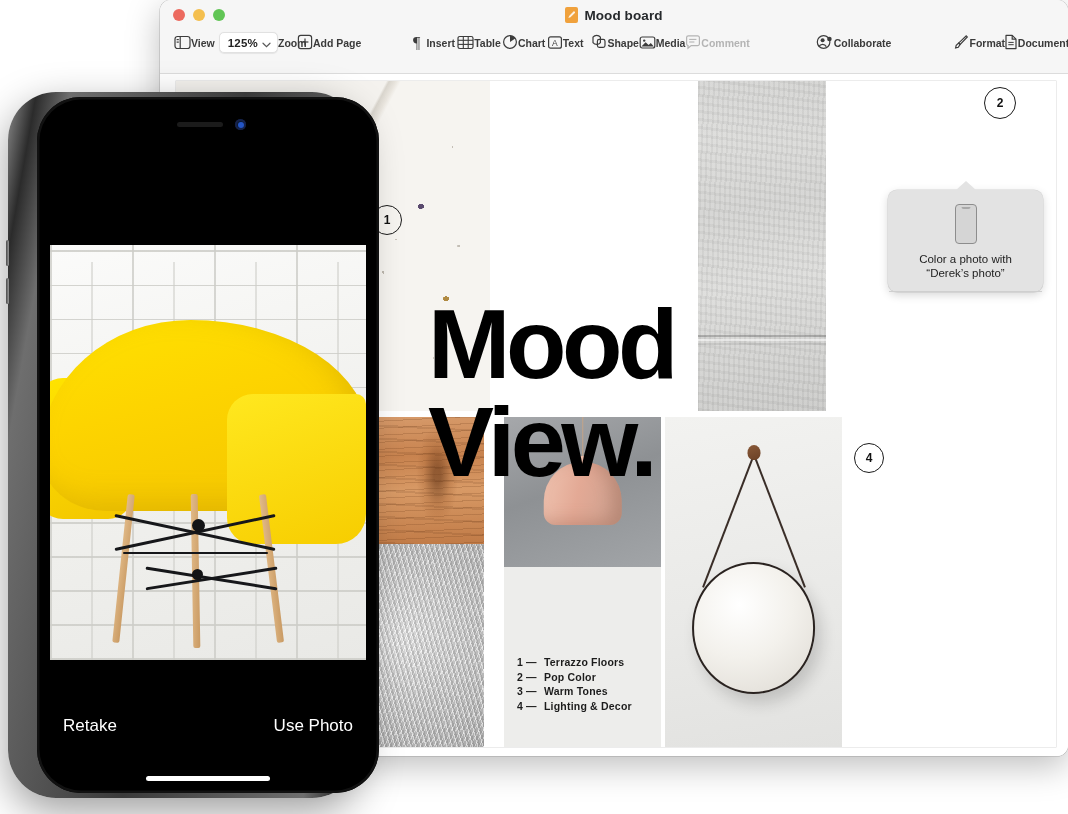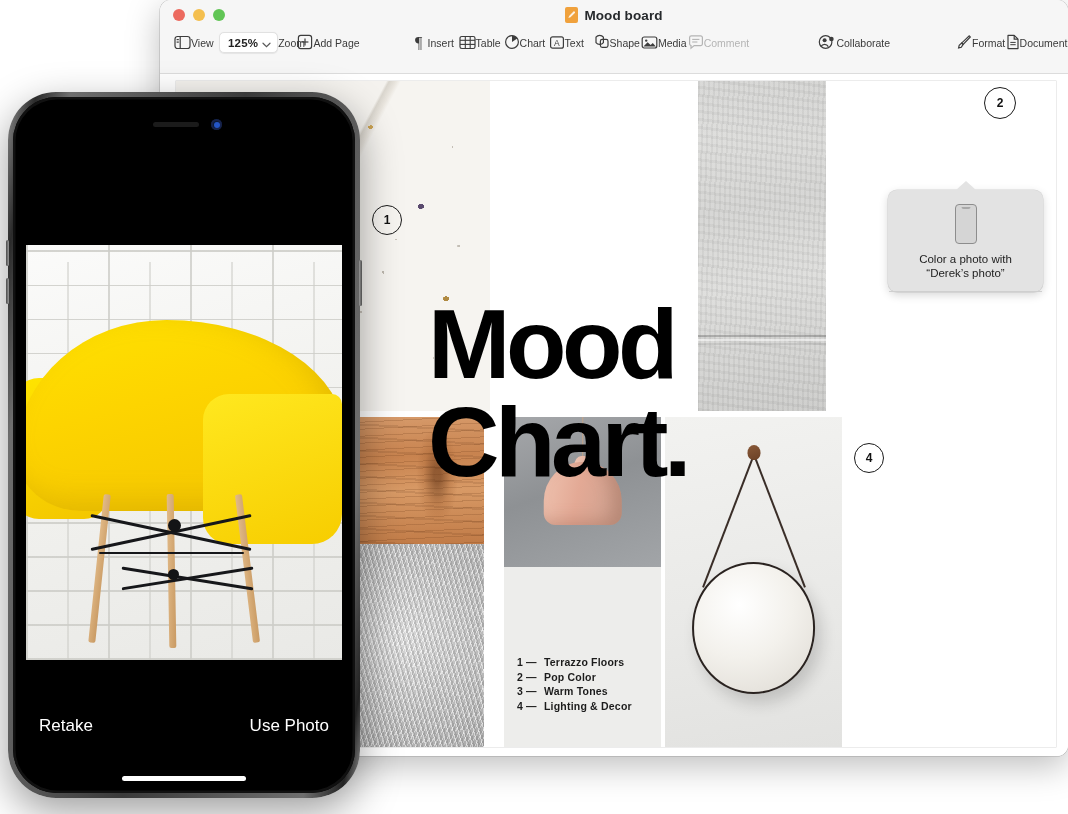--- a/index.html
+++ b/index.html
@@ -56,21 +56,21 @@
   }
   .tb-item {
     display: flex; flex-direction: row; align-items: center;
     justify-content: flex-start; min-width: 34px;
     padding-top: 1px; cursor: default;
   }
   .tb-ico {
     height: 22px; display: flex; align-items: center; justify-content: center;
     color: #3c3c3c;
   }
-  .tb-lbl { font-size: 10.5px; color: #3a3a3a; margin-top: 1px; white-space: nowrap; }
+  .tb-lbl { font-size: 10.5px; color: #3a3a3a; margin-top: 1px; white-space: nowrap; font-weight: bold; }
   .tb-item.dim .tb-ico, .tb-item.dim .tb-lbl { color: #b4b4b4; }
   .zoom-pill {
     display: flex; align-items: center; gap: 4px;
     background: #ffffff; border: 1px solid #e1e1e1;
     border-radius: 5px; padding: 2px 6px 2px 8px; height: 21px;
     box-shadow: 0 0.5px 1px rgba(0,0,0,.07);
     margin-top: 1px;
   }
   .zoom-val { font-size: 11.5px; color: #232323; font-weight: 600; letter-spacing: .2px; }
   .sp-xs { width: 14px; }
@@ -262,20 +262,21 @@
     width: 352px; height: 706px;
     border-radius: 48px;
     background: linear-gradient(100deg,#8e8e8e 0%,#2b2b2b 6%,#6e6e6e 13%,#3a3a3a 50%,#6f6f6f 88%,#232323 96%,#9a9a9a 100%);
     box-shadow: 0 14px 40px rgba(0,0,0,.38);
     padding: 5px;
   }
   .phone-inner {
     position: relative; width: 100%; height: 100%;
     border-radius: 44px; background: #000000; overflow: hidden;
     box-shadow: inset 0 0 0 2.5px #111;
+    margin-left: 24px;
   }
   .speaker {
     position: absolute; left: 140px; top: 25px;
     width: 46px; height: 5px; border-radius: 3px; background: #1b1b1b;
   }
   .frontcam {
     position: absolute; left: 198px; top: 22px;
     width: 11px; height: 11px; border-radius: 50%;
     background: #0b1a36; box-shadow: inset 0 0 0 2px #16224a;
   }
@@ -582,21 +583,21 @@
           <div class="cell mirror-cell" style="left:489px; top:336px; width:177px; height:330px;">
             <div class="mirror-strap-l"></div>
             <div class="mirror-strap-r"></div>
             <div class="mirror-hook"></div>
             <div class="mirror-ring"></div>
           </div>
         </div>
 
         <div class="title-overlay">
           <div class="mood-title">Mood</div>
-          <div class="mood-title" style="top:313px;">Chart.</div>
+          <div class="mood-title" style="top:313px;">View.</div>
         </div>
 
         <div class="badge" style="left:196px; top:124px; width:30px; height:30px;">1</div>
         <div class="badge" style="left:808px; top:6px; width:32px; height:32px;">2</div>
         <div class="badge" style="left:678px; top:362px; width:30px; height:30px;">4</div>
 
         <div class="popover">
           <div class="popover-arrow"></div>
           <div class="pop-body">
             <div class="phone-glyph"></div>

